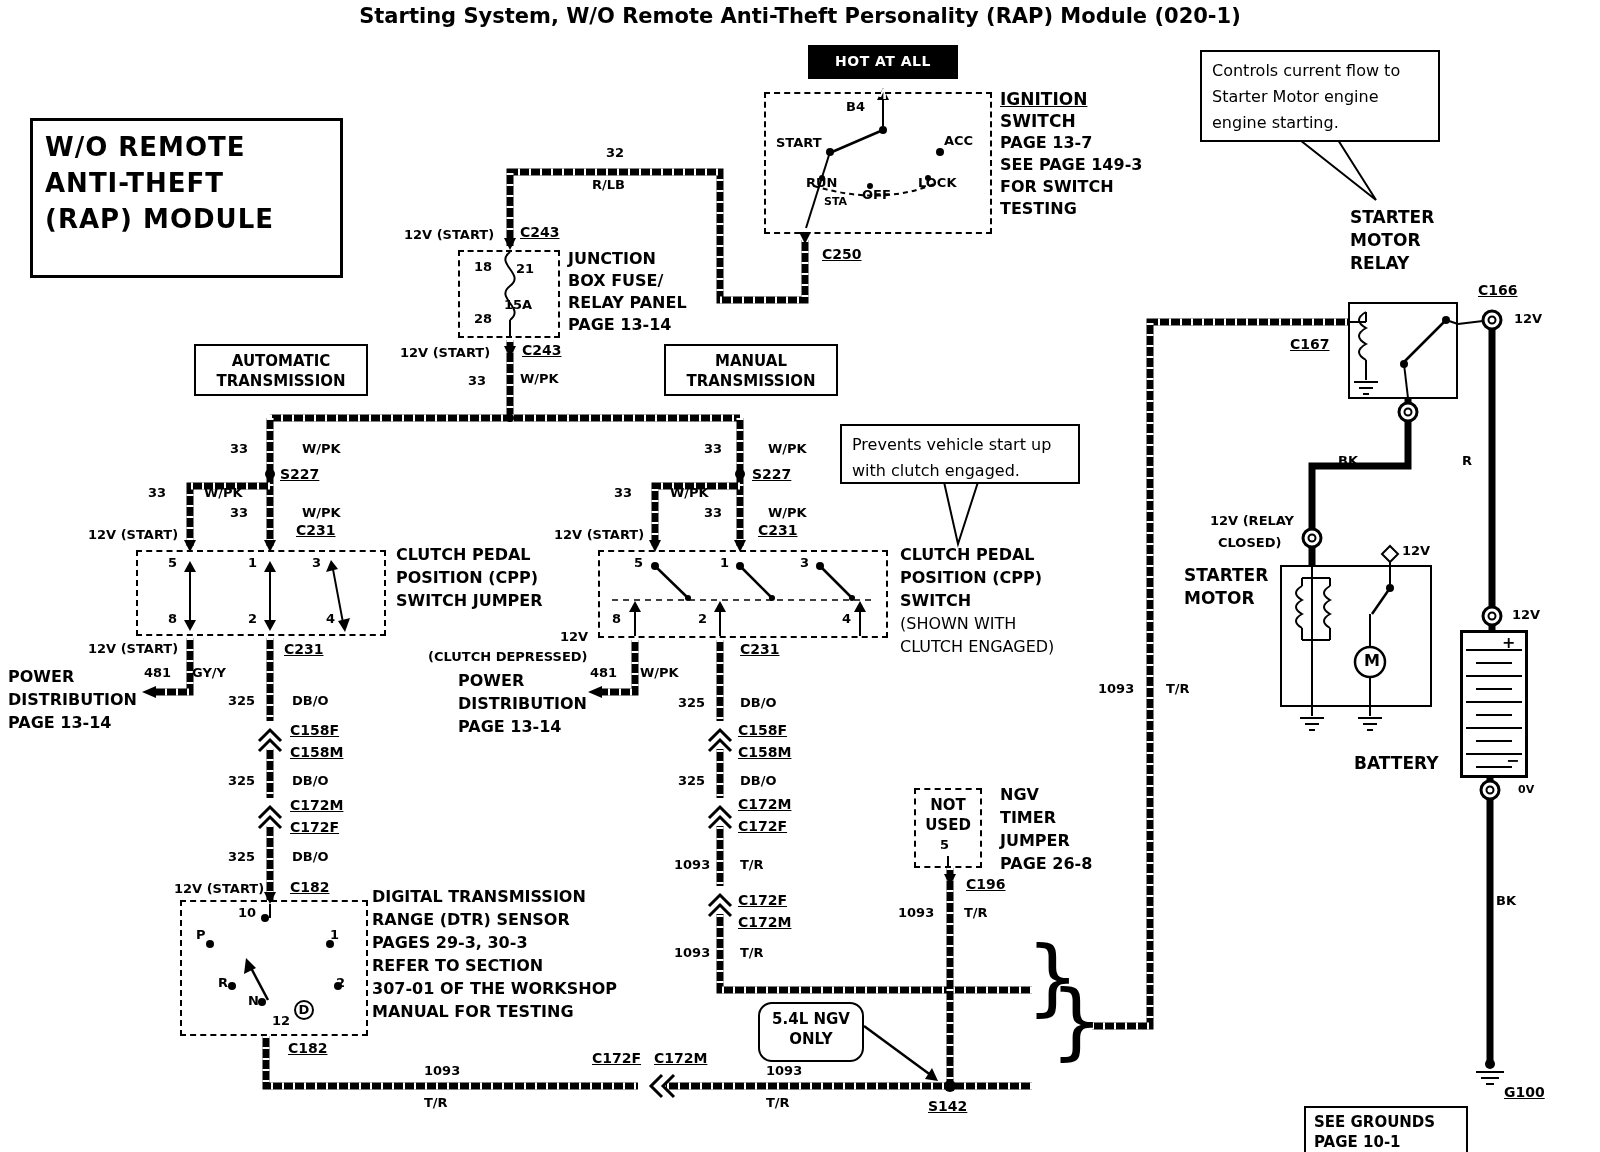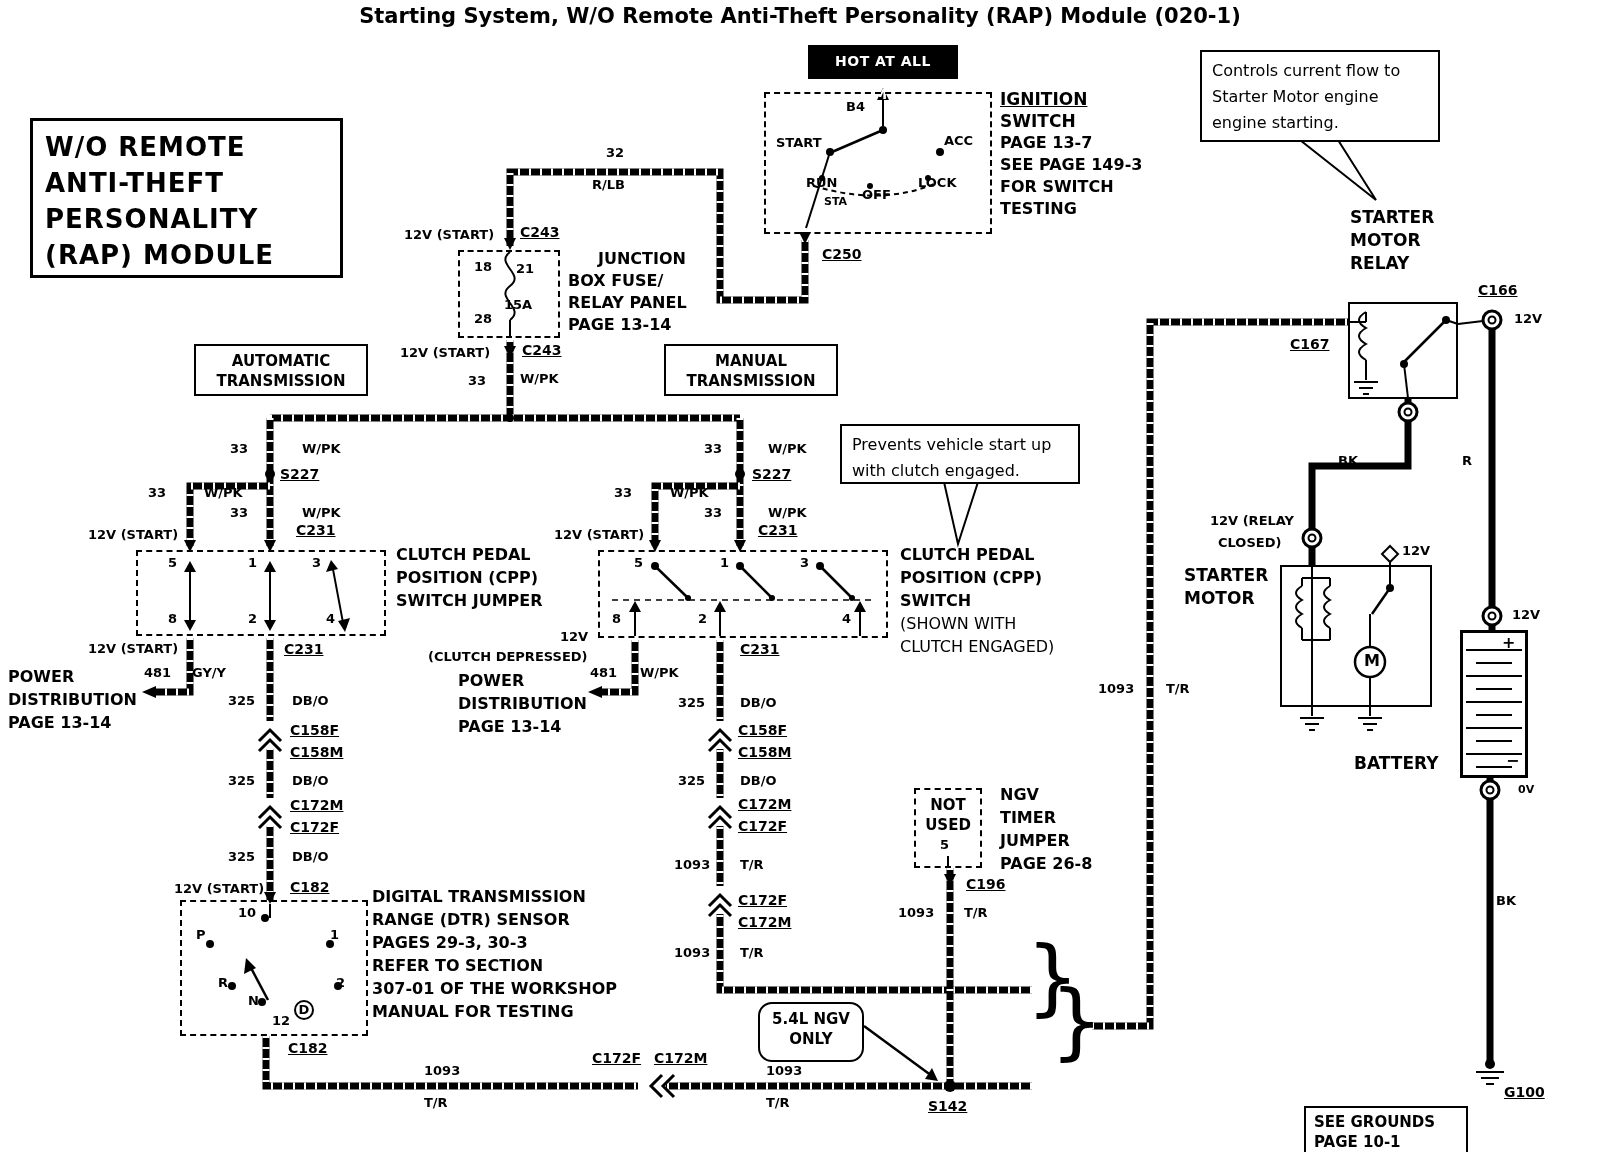--- a/index.html
+++ b/index.html
@@ -247,21 +247,20 @@
       <circle class="ring" cx="1490" cy="790" r="9"></circle>
         <circle class="ring2" cx="1490" cy="790" r="3.5"></circle>
     </g>
   </svg>
 
   <div class="title">Starting System, W/O Remote Anti-Theft Personality (RAP) Module (020-1)</div>
 
 <div class="bx solid3 rap" style="left: 30px; top: 118px; width: 313px; height: 160px;">
       <div class="bl">W/O REMOTE</div>
       <div class="bl">ANTI-THEFT</div>
-      <div class="bl">PERSONALITY</div>
       <div class="bl">(RAP) MODULE</div>
     </div>
     <div class="bx black hot" style="left: 808px; top: 45px; width: 150px; height: 34px;">
       <div class="bl">HOT AT ALL TIMES</div>
     </div>
     <div class="bx dashed" style="left: 764px; top: 92px; width: 228px; height: 142px;"></div>
     <div class="bx solid2 callout" style="left: 1200px; top: 50px; width: 240px; height: 92px;">
       <div class="bl">Controls current flow to</div>
       <div class="bl">Starter Motor engine</div>
       <div class="bl">engine starting.</div>
@@ -312,21 +311,21 @@
     <div class="lbl h16" style="left: 1000px; top: 178px;">FOR SWITCH</div>
     <div class="lbl h16" style="left: 1000px; top: 200px;">TESTING</div>
     <div class="lbl" style="left: 606px; top: 146px;">32</div>
     <div class="lbl" style="left: 592px; top: 178px;">R/LB</div>
     <div class="lbl" style="left: 404px; top: 228px;">12V (START)</div>
     <div class="lbl c" style="left: 520px; top: 224px;">C243</div>
     <div class="lbl" style="left: 474px; top: 260px;">18</div>
     <div class="lbl" style="left: 516px; top: 262px;">21</div>
     <div class="lbl" style="left: 474px; top: 312px;">28</div>
     <div class="lbl" style="left: 504px; top: 298px;">15A</div>
-    <div class="lbl h16" style="left: 568px; top: 250px; margin-left: 30px;">JUNCTION</div>
+    <div class="lbl h16" style="left: 568px; top: 250px;">JUNCTION</div>
     <div class="lbl h16" style="left: 568px; top: 272px;">BOX FUSE/</div>
     <div class="lbl h16" style="left: 568px; top: 294px;">RELAY PANEL</div>
     <div class="lbl h16" style="left: 568px; top: 316px;">PAGE 13-14</div>
     <div class="lbl" style="left: 400px; top: 346px;">12V (START)</div>
     <div class="lbl c" style="left: 522px; top: 342px;">C243</div>
     <div class="lbl" style="left: 468px; top: 374px;">33</div>
     <div class="lbl" style="left: 520px; top: 372px;">W/PK</div>
     <div class="lbl" style="left: 230px; top: 442px;">33</div>
     <div class="lbl" style="left: 302px; top: 442px;">W/PK</div>
     <div class="lbl c" style="left: 280px; top: 466px;">S227</div>

